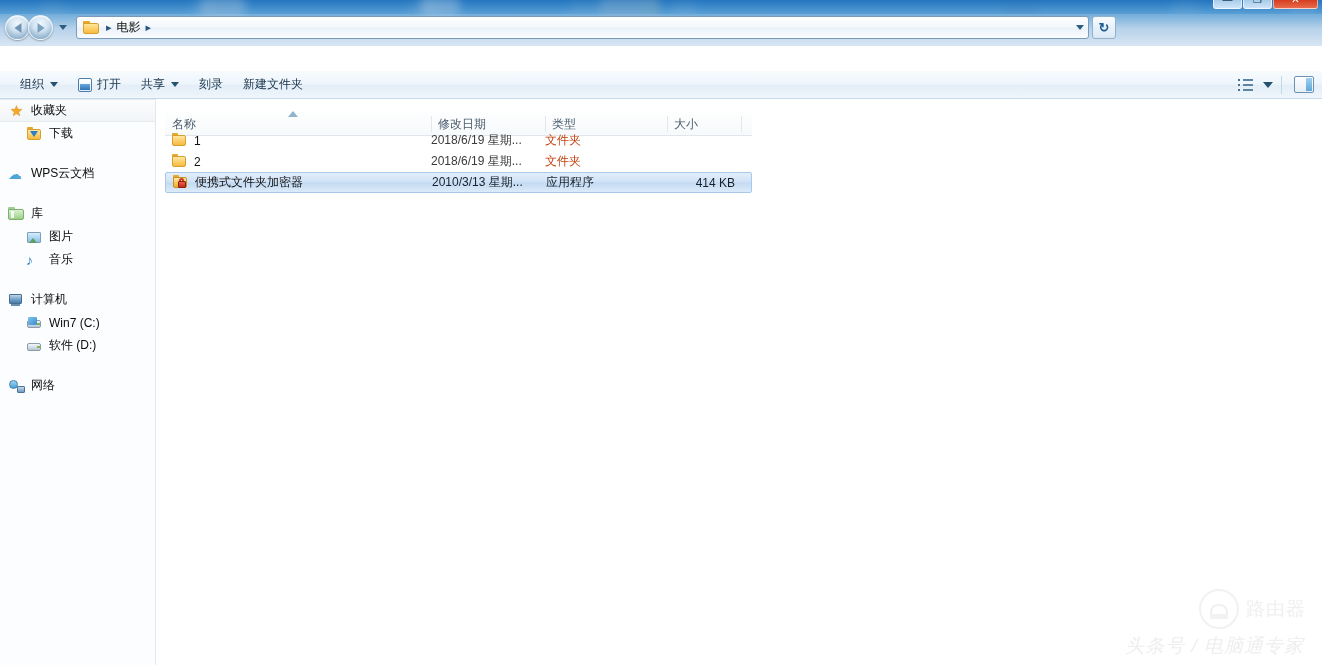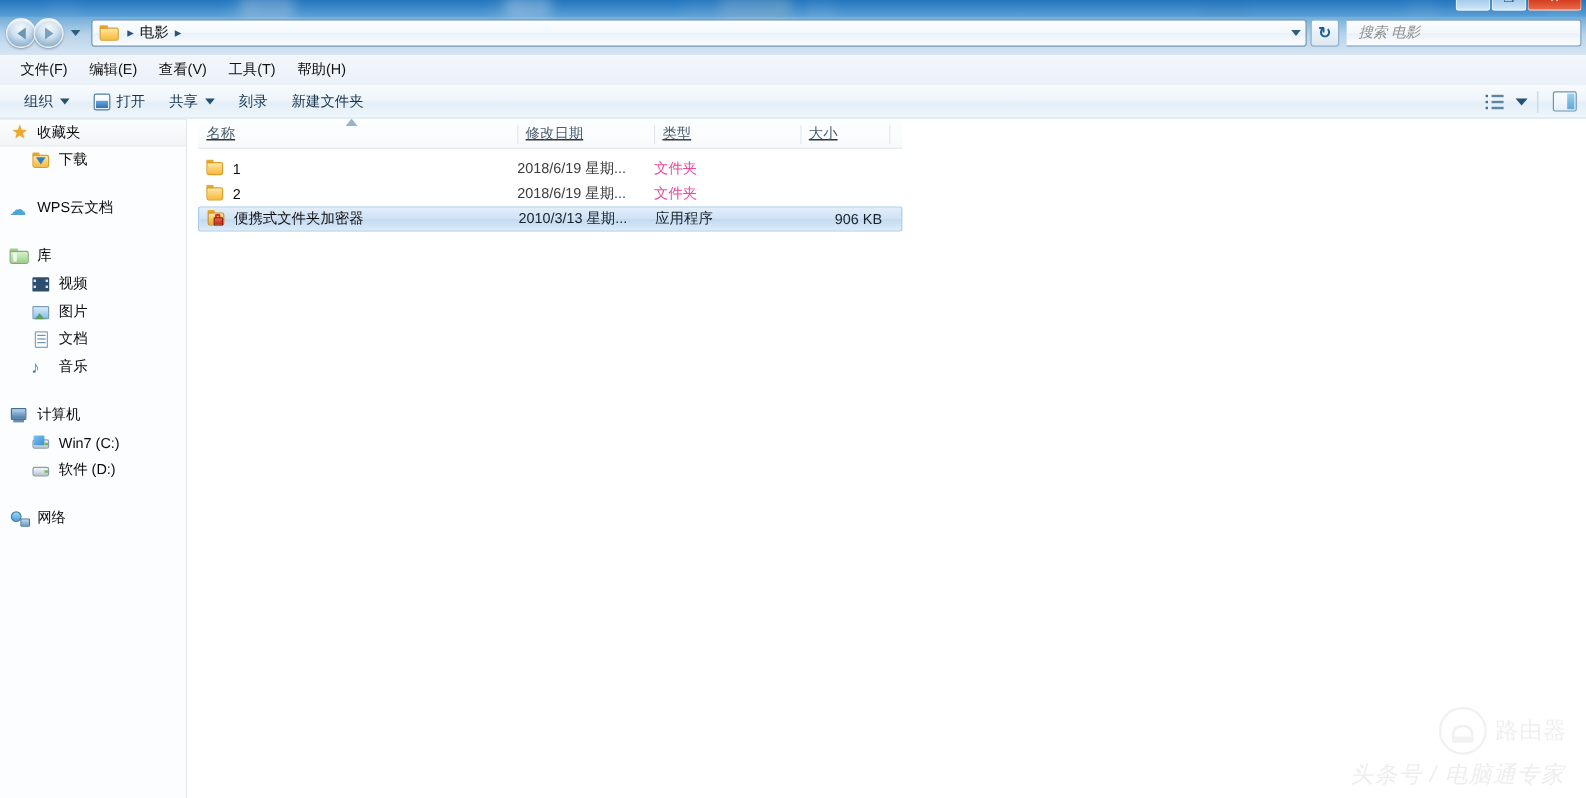--- a/index.html
+++ b/index.html
@@ -246,24 +246,24 @@
                       background:linear-gradient(135deg,#7fc3ec 0%,#3b8dd0 100%);border-radius:1px;}
   .ico-net .gl{position:absolute;left:1px;top:2px;width:9px;height:9px;border-radius:50%;
                background:linear-gradient(180deg,#9ed6f5 0%,#4a9ed8 100%);border:1px solid #3d7fae;}
   .ico-net .pc{position:absolute;right:0px;bottom:1px;width:8px;height:7px;border-radius:1px;
                background:linear-gradient(180deg,#c3d9ec,#6e9cc4);border:1px solid #4d759b;}
 
   
   #content { position:absolute; left:156px; top:0; width:1166px; height:566px; background:#fff; }
 
   #colhead {
-    position:absolute; left:9px; top:1px; width:587px; height:24px;
+    position:absolute; left:9px; top:13px; width:587px; height:24px;
     background:linear-gradient(180deg,#fdfefe 0%,#f7fafc 100%);
     border-bottom:1px solid #e0e6ec;
-    display:flex; align-items:center;text-decoration:underline;
+    display:flex; 
   }
   #colhead .ch {
     font-size:12px; color:#4a5c6d; height:24px; display:flex; align-items:center;
     padding-left:7px; position:relative;
   }
   #colhead .ch:not(:first-child):before{
     content:""; position:absolute; left:0; top:4px; bottom:4px; width:1px; background:#e2e8ee;
   }
   #colhead .ch.last:after{
     content:""; position:absolute; right:0; top:4px; bottom:4px; width:1px; background:#e2e8ee;
@@ -283,21 +283,21 @@
     height:21px; display:flex; align-items:center; font-size:12px; color:#111;
     position:relative;
   }
   .row.selected {
     background:linear-gradient(180deg,#e3eefb 0%,#cfe2f6 48%,#c3daf2 52%,#dcebfa 100%);
     border:1px solid #a8c9e8;
     border-radius:2px;
   }
   .cell-name { width:266px; display:flex; align-items:center; padding-left:6px; overflow:hidden; white-space:nowrap; }
   .cell-date { width:114px; color:#3b3b3b; }
-  .cell-type { width:122px; color:#ec4899; }
+  .cell-type { width:122px; color:#c2410c; }
   .cell-size { width:75px; text-align:right; padding-right:8px; color:#3b3b3b; }
   .row.selected .cell-date,
   .row.selected .cell-type,
   .row.selected .cell-size { color:#16212b; }
 
   .fi { width:17px; height:15px; margin-right:6px; flex:none; position:relative; }
   .fi-folder .tab{position:absolute;left:1px;top:0px;width:6px;height:3px;background:#e5a92b;border-radius:1px 1px 0 0;}
   .fi-folder .bd{position:absolute;left:1px;top:2px;width:14px;height:11px;border-radius:1px 2px 2px 2px;
                  background:linear-gradient(180deg,#ffe7a5 0%,#fcd071 48%,#f5bb3d 100%);border:1px solid #d79f2b;}
   .fi-lock .tab{position:absolute;left:1px;top:0px;width:6px;height:3px;background:#e5a92b;border-radius:1px 1px 0 0;}
@@ -392,31 +392,21 @@
     <span class="crumb-sep">▸</span>
     <span id="addr-dropdown">
         <i></i>
       </span>
   </div>
 
   <div id="refreshbtn">
     <span>↻</span>
   </div>
 
-  <div id="searchbox">
-    <span class="ph">搜索 电影</span>
-  </div>
-
-  <div id="menubar">
-    <div class="mi">文件(F)</div>
-    <div class="mi">编辑(E)</div>
-    <div class="mi">查看(V)</div>
-    <div class="mi">工具(T)</div>
-    <div class="mi">帮助(H)</div>
-  </div>
+
 
   <div id="toolbar">
     <div class="tb">
       <span>组织</span>
       <span class="caret"></span>
     </div>
     <div class="tb">
       <span class="open-icon"></span>
       <span>打开</span>
     </div>
@@ -474,44 +464,25 @@
 
       <div class="nav-item">
         <span class="ico ico-lib">
             <i class="tab"></i>
             <i class="bd"></i>
             <i class="bk"></i>
           </span>
         <span>库</span>
       </div>
       <div class="nav-item child">
-        <span class="ico ico-video">
-          <i class="bd"></i>
-          <i class="sp" style="left:2px;top:4px"></i>
-            <i class="sp" style="left:2px;top:9px"></i>
-          <i class="sp" style="left:12px;top:4px"></i>
-            <i class="sp" style="left:12px;top:9px"></i>
-        </span>
-        <span>视频</span>
-      </div>
-      <div class="nav-item child">
         <span class="ico ico-pic">
             <i class="bd"></i>
             <i class="hill"></i>
           </span>
         <span>图片</span>
-      </div>
-      <div class="nav-item child">
-        <span class="ico ico-doc">
-          <i class="bd"></i>
-          <i class="ln" style="top:4px"></i>
-            <i class="ln" style="top:7px"></i>
-            <i class="ln" style="top:10px"></i>
-        </span>
-        <span>文档</span>
       </div>
       <div class="nav-item child">
         <span class="ico ico-music">♪</span>
         <span>音乐</span>
       </div>
 
       <div class="nav-gap"></div>
 
       <div class="nav-item">
         <span class="ico ico-pc">
@@ -600,21 +571,21 @@
             <span class="fi fi-lock">
               <i class="tab"></i>
                 <i class="bd"></i>
                 <i class="shk"></i>
                 <i class="lk"></i>
             </span>
             <span>便携式文件夹加密器</span>
           </span>
           <span class="cell-date">2010/3/13 星期...</span>
           <span class="cell-type">应用程序</span>
-          <span class="cell-size">906 KB</span>
+          <span class="cell-size">414 KB</span>
         </div>
 
       </div>
 
       <div id="wm-router">
         <span class="ring"></span>
         <span class="rtxt">路由器</span>
       </div>
       <div id="wm-toutiao">头条号 / 电脑通专家</div>
 

